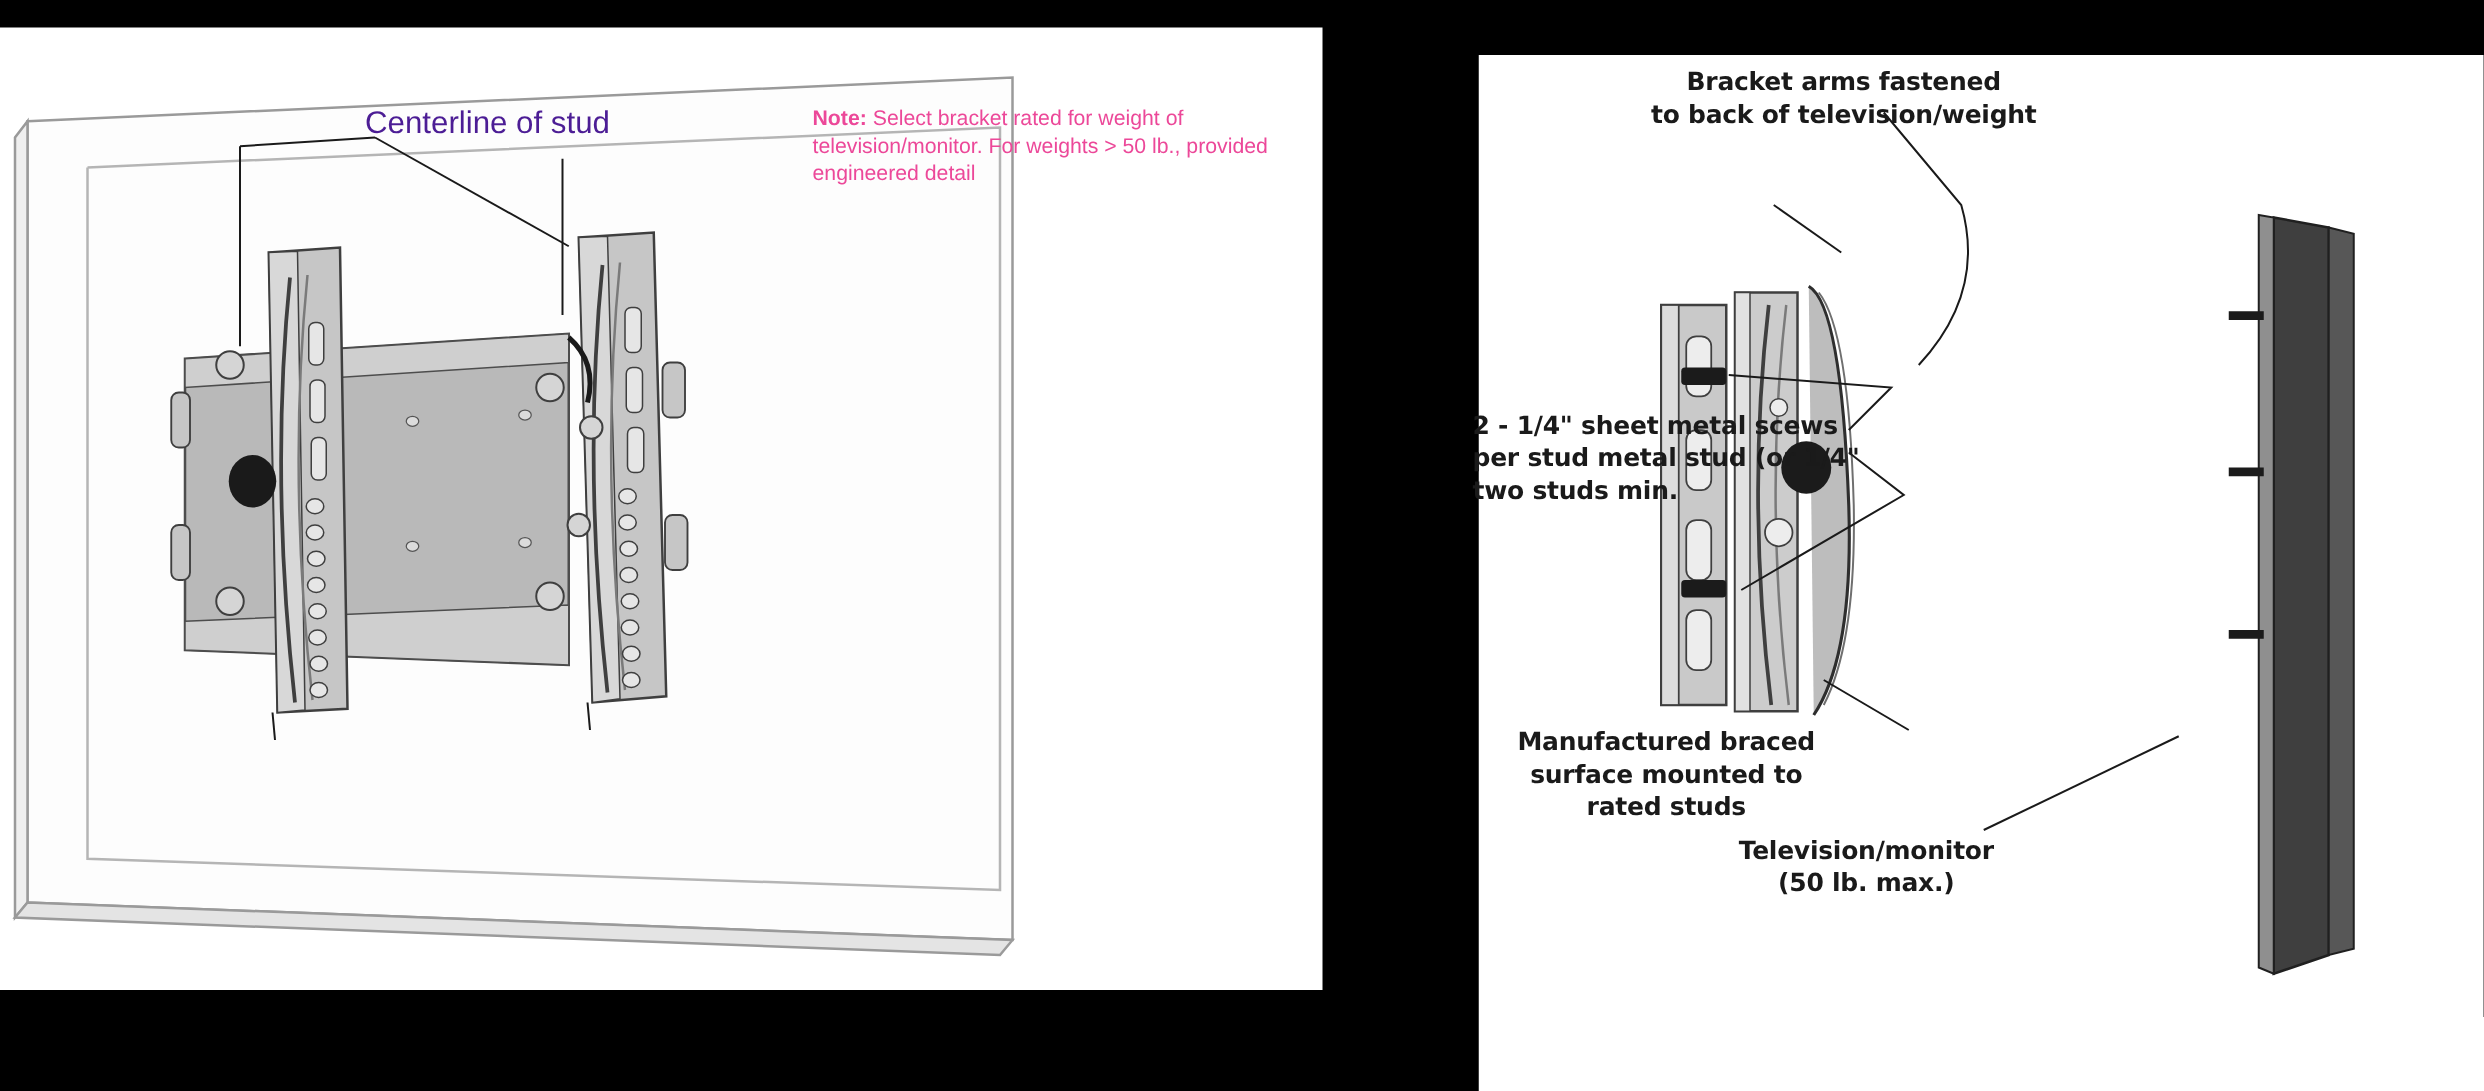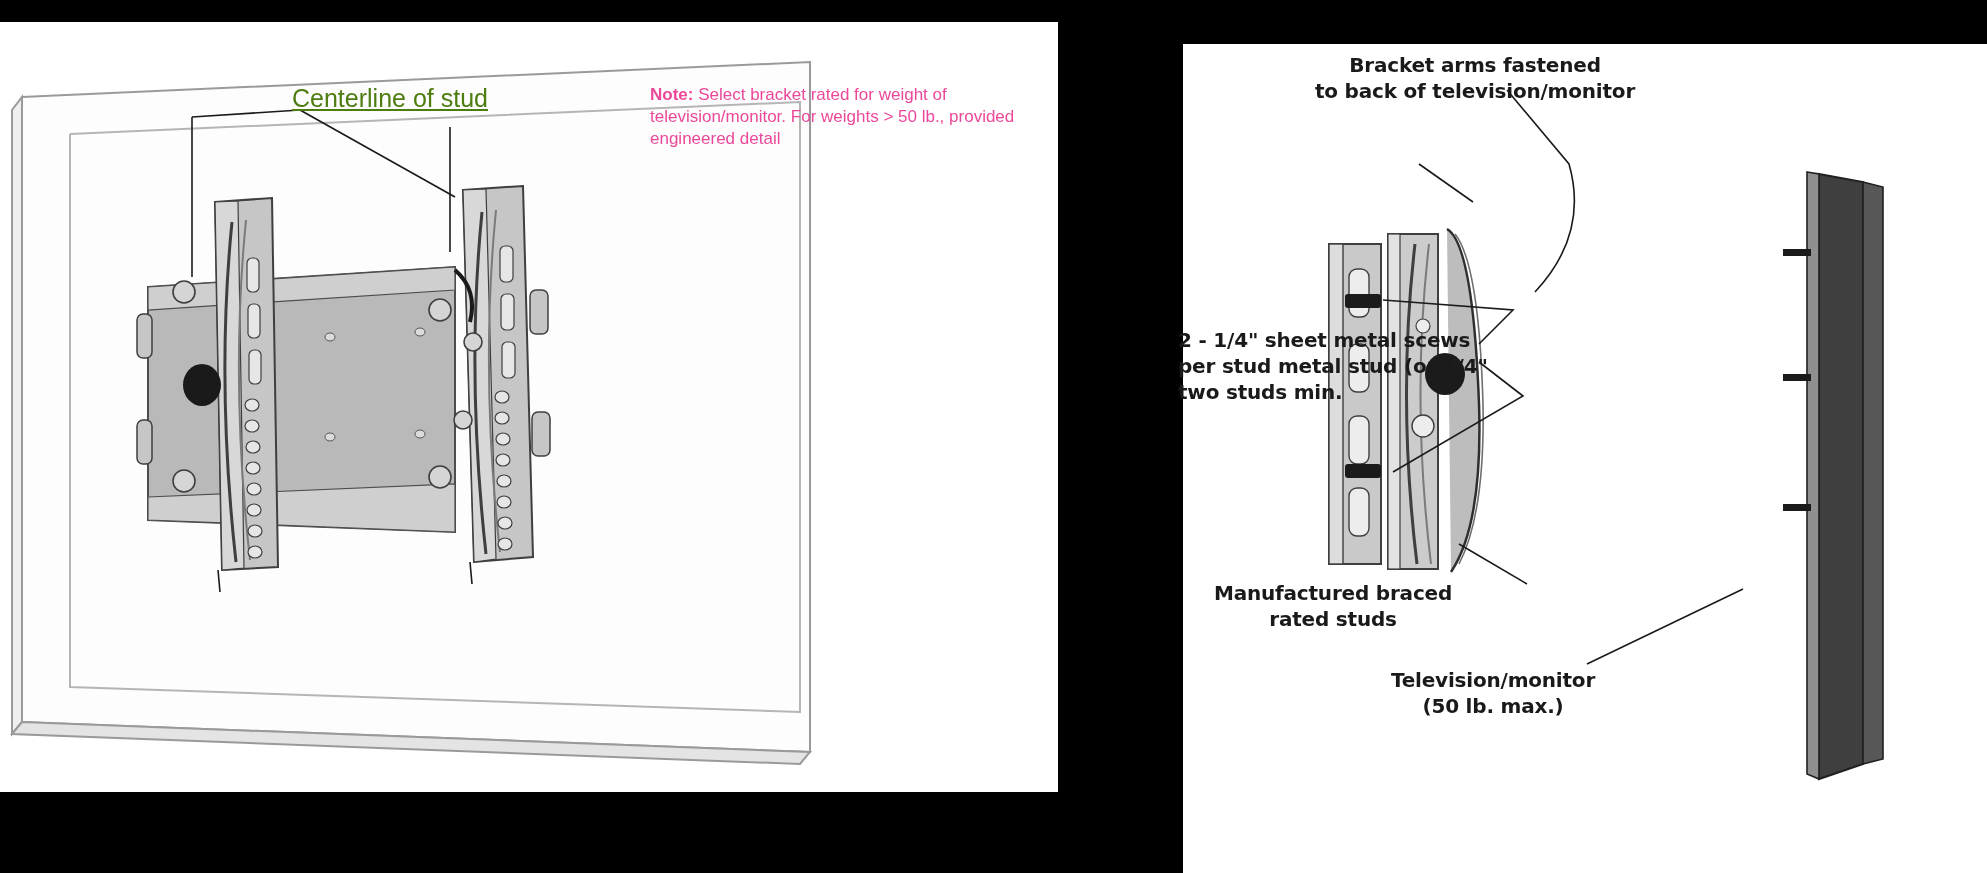--- a/index.html
+++ b/index.html
@@ -30,23 +30,22 @@
     top: 0;
     width: 1058px;
     height: 770px;
   }
 
   .lbl-centerline {
     position: absolute;
     left: 292px;
     top: 62px;
     font-size: 25px;
-    color: #4d7c0f;
+    color: #4c1d95;
     white-space: nowrap;
-    text-decoration: underline;
   }
   .note-block {
     position: absolute;
     left: 650px;
     top: 62px;
     width: 400px;
     font-size: 17px;
     line-height: 1.28;
     color: #ec4899;
   }
@@ -247,32 +246,33 @@
     <path class="lead" d="M296,300 L330,266 L200,256"></path>
     <path class="lead" d="M296,318 L340,352 L210,428"></path>
 
     <path class="lead" d="M344,540 L276,500"></path>
 
     <path class="lead" d="M404,620 L560,545"></path>
   </svg>
 
   <div class="r-lbl" id="lbl-bracket-arms">
     <div>Bracket arms fastened</div>
-    <div>to back of television/monitor</div>
+    <div>to back of television/weight</div>
   </div>
 
 
   <div class="r-lbl" id="lbl-screws">
     <div>2 - 1/4" sheet metal scews</div>
     <div>per stud metal stud (or 1/4"</div>
     <div>two studs min.</div>
   </div>
 
   <div class="r-lbl" id="lbl-manufactured">
     <div>Manufactured braced</div>
+    <div>surface mounted to</div>
     <div>rated studs</div>
   </div>
 
   <div class="r-lbl" id="lbl-television">
     <div>Television/monitor</div>
     <div>(50 lb. max.)</div>
   </div>
 </div>
 
 </body></html>

